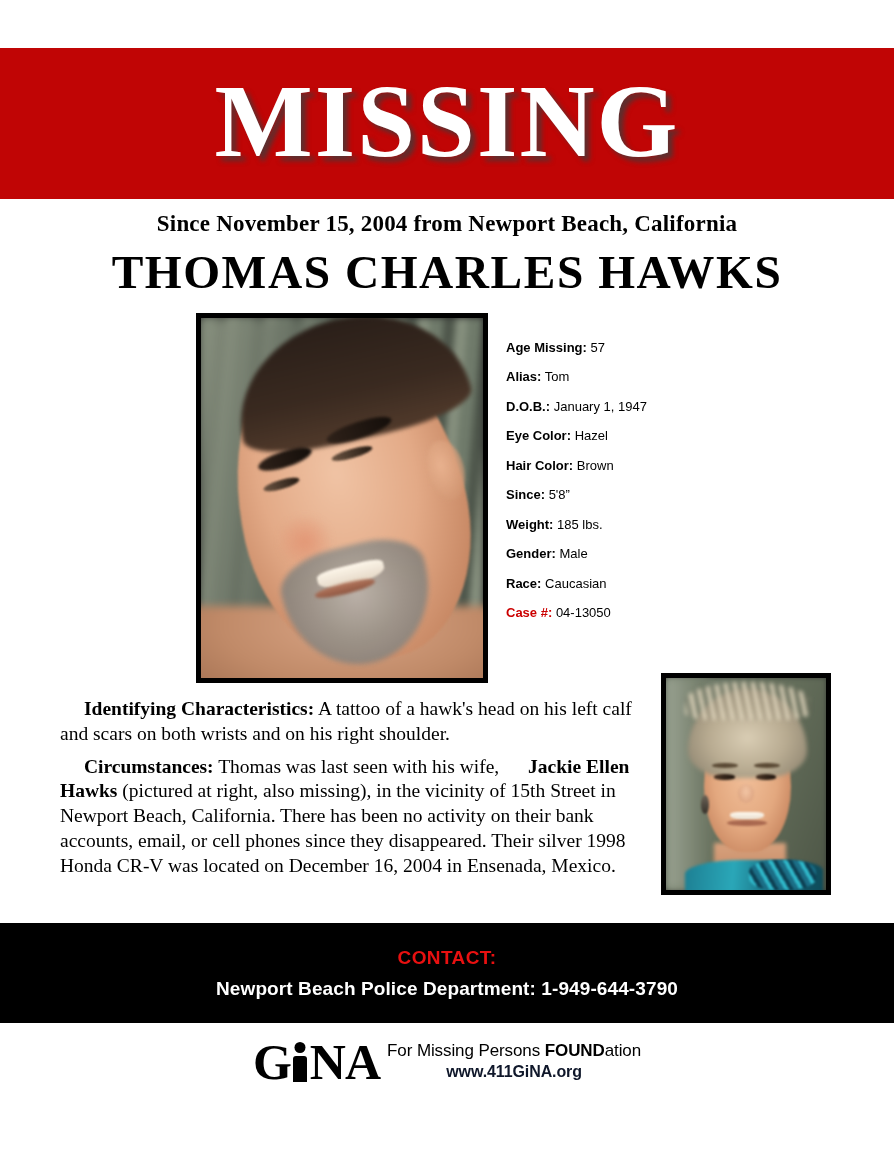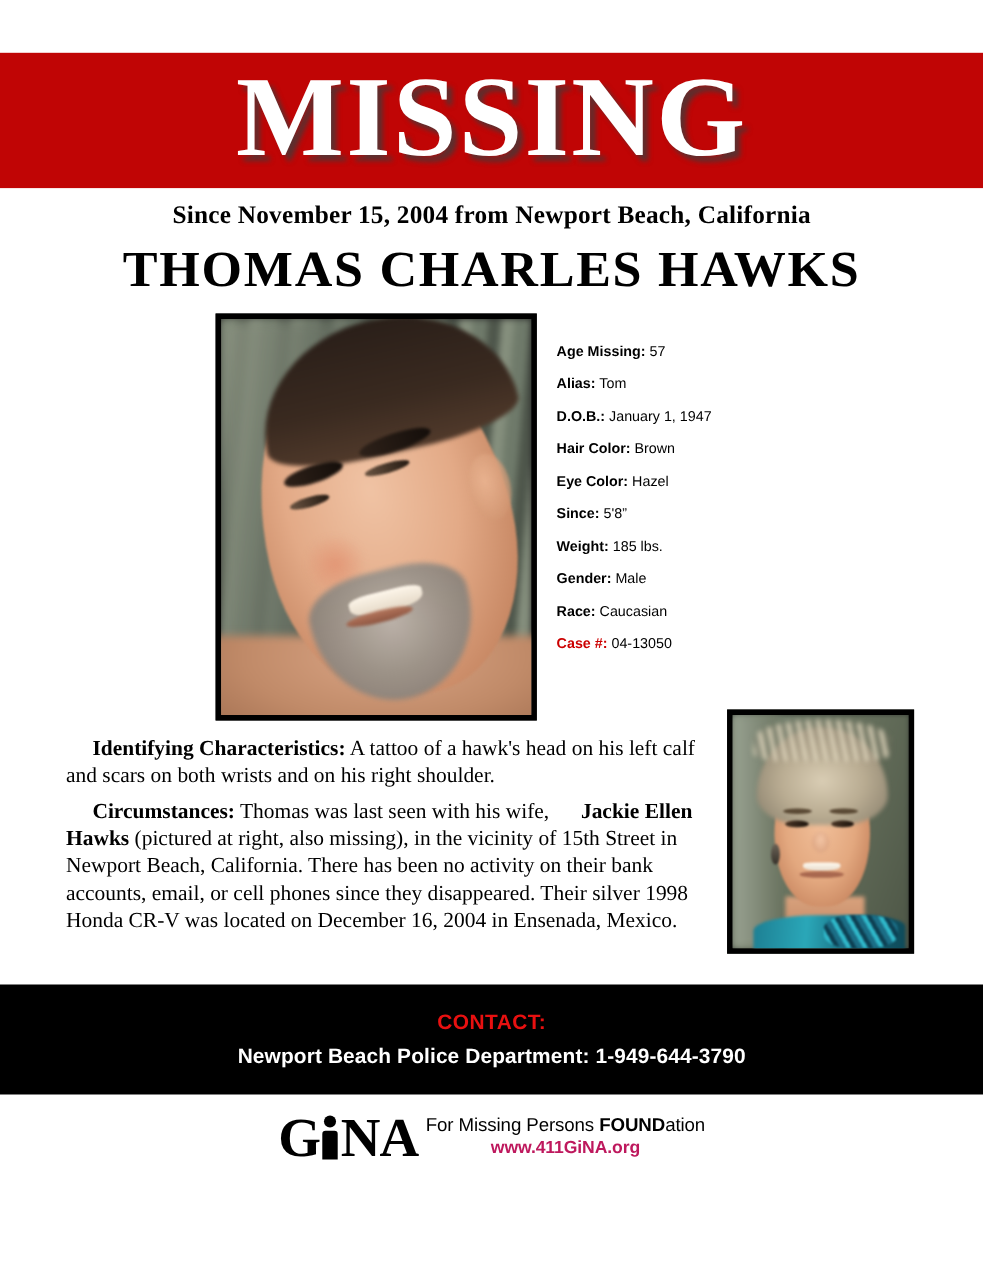--- a/index.html
+++ b/index.html
@@ -14,21 +14,21 @@
     overflow: hidden;
     position: relative;
   }
 
   
   .top-margin { height: 48px; background:#ffffff; }
 
   
   .missing-banner {
     background: #c00505;
-    height: 123px;
+    height: 151px;
     display: flex;
     align-items: center;
     justify-content: center;
   }
   .missing-word {
     font-family: "Liberation Serif", serif;
     font-weight: bold;
     font-size: 104px;
     letter-spacing: 2px;
     color: #ffffff;
@@ -398,21 +398,21 @@
   .tagline-top {
     font-size: 17px;
     color: #000000;
     letter-spacing: -.1px;
     white-space: nowrap;
   }
   .tagline-top .bold { font-weight: bold; }
   .tagline-url {
     font-size: 16px;
     font-weight: bold;
-    color: #be185d;
+    color: #0f172a;
     margin-top: 2px;
     letter-spacing: -.1px;
     text-align: right;
   }
 </style>
 </head>
 <body>
 
 <div class="top-margin"></div>
 
@@ -452,26 +452,26 @@
     </div>
     <div class="detail-row">
       <span class="detail-label">Alias:</span>
       <span class="detail-value">Tom</span>
     </div>
     <div class="detail-row">
       <span class="detail-label">D.O.B.:</span>
       <span class="detail-value">January 1, 1947</span>
     </div>
     <div class="detail-row">
+      <span class="detail-label">Eye Color:</span>
+      <span class="detail-value">Hazel</span>
+    </div>
+    <div class="detail-row">
       <span class="detail-label">Hair Color:</span>
       <span class="detail-value">Brown</span>
-    </div>
-    <div class="detail-row">
-      <span class="detail-label">Eye Color:</span>
-      <span class="detail-value">Hazel</span>
     </div>
     <div class="detail-row">
       <span class="detail-label">Since:</span>
       <span class="detail-value">5'8”</span>
     </div>
     <div class="detail-row">
       <span class="detail-label">Weight:</span>
       <span class="detail-value">185 lbs.</span>
     </div>
     <div class="detail-row">

